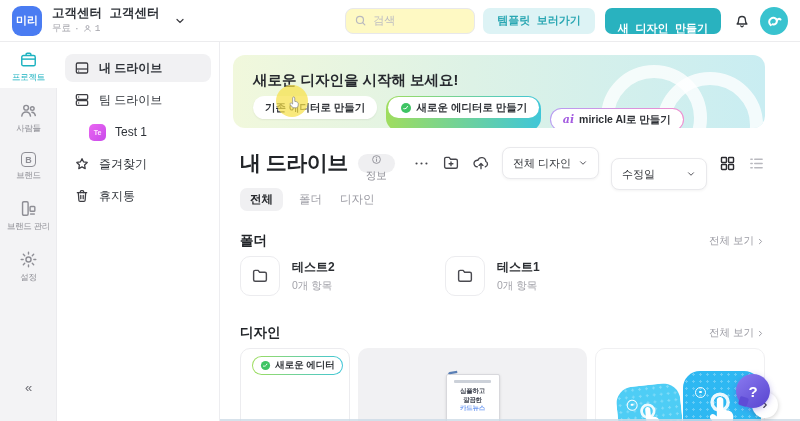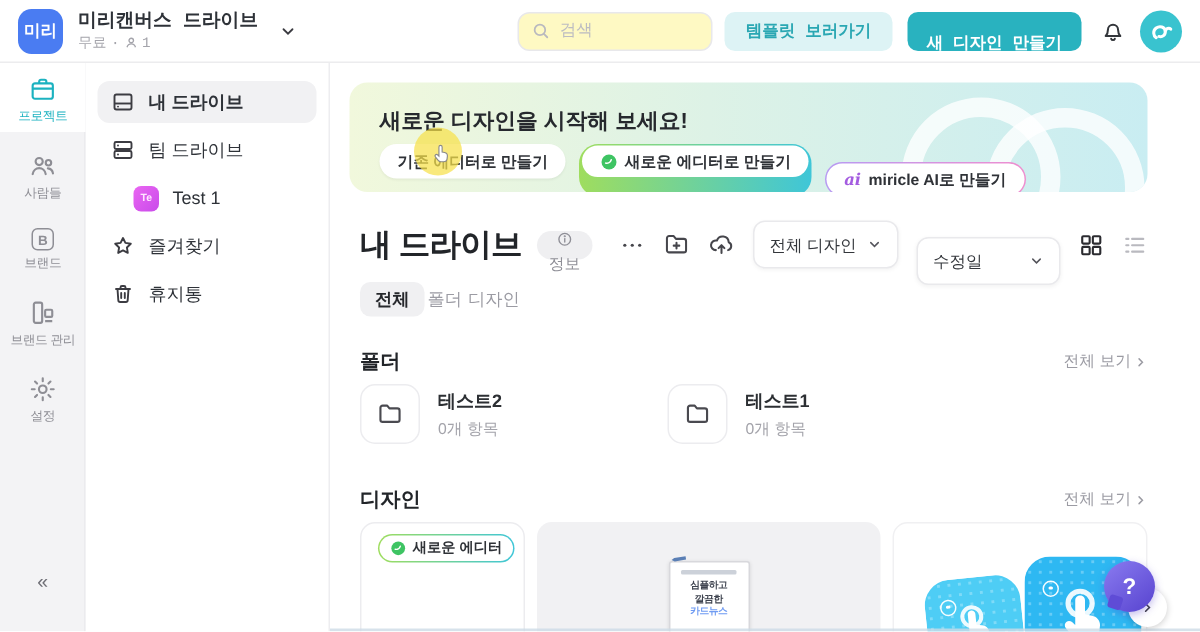--- a/index.html
+++ b/index.html
@@ -115,21 +115,21 @@
     height:32px; border:1px solid #e9e9ec; border-radius:8px; background:#fff; display:flex;
     align-items:center; padding:0 10px; font-size:11px; color:#33363b;
     box-shadow:0 1px 3px rgba(0,0,0,.05); cursor:pointer;
   }
   .dd .dd-label { white-space:nowrap; }
   .dd .dd-chev { margin-left:auto; color:#55555c; }
   .dd1 { width:97px; } .dd2 { width:96px;margin-top:22px; }
   .view-ico-on { color:#2b2b30; cursor:pointer; }
   .view-ico-off { color:#b9b9bf; cursor:pointer; }
 
-  .tabs { position:absolute; left:20px; top:146px; display:flex; align-items:center; }
+  .tabs { position:absolute; left:20px; top:146px; display:flex; align-items:center; gap:14px; }
   .tab { font-size:11.5px; color:#9b9ba3; cursor:pointer; padding:4px 2px; }
   .tab.active { background:#f0f0f2; border-radius:7px; padding:4px 10px; color:#26282c; font-weight:bold; }
 
   .sec-head { position:absolute; left:20px; right:35px; display:flex; align-items:center; justify-content:space-between; }
   .sec-title { font-size:13.5px; font-weight:bold; color:#222529; }
   .view-all { display:flex; align-items:center; gap:2px; font-size:10.5px; color:#9b9ba3; cursor:pointer; }
 
   .folder-cards { position:absolute; left:20px; top:214px; display:flex; gap:9px; }
   .folder-card { width:196px; display:flex; align-items:center; gap:12px; cursor:pointer; }
   .folder-tile { width:40px; height:40px; border:1px solid #ececef; border-radius:10px;
@@ -182,21 +182,21 @@
   .bottom-artifact { position:absolute; left:220px; right:0; bottom:0; height:2px; background:#cddbe6; opacity:.8; }
 </style>
 </head>
 <body>
 
 <div class="frame">
 
   <div class="header">
     <div class="logo">미리</div>
     <div class="ws">
-      <div class="ws-title">미리캔버스 드라이브</div>
+      <div class="ws-title">고객센터 고객센터</div>
       <div class="ws-sub">
         <span>무료</span>
         <span>·</span>
         <span class="s-ico">
           <svg width="9" height="9" viewBox="0 0 24 24" fill="none" stroke="#a4a4ab" stroke-width="2.4">
               <circle cx="12" cy="8" r="4"></circle>
               <path d="M4.5 20c1-4 4-6 7.5-6s6.5 2 7.5 6"></path>
             </svg>
         </span>
         <span>1</span>

